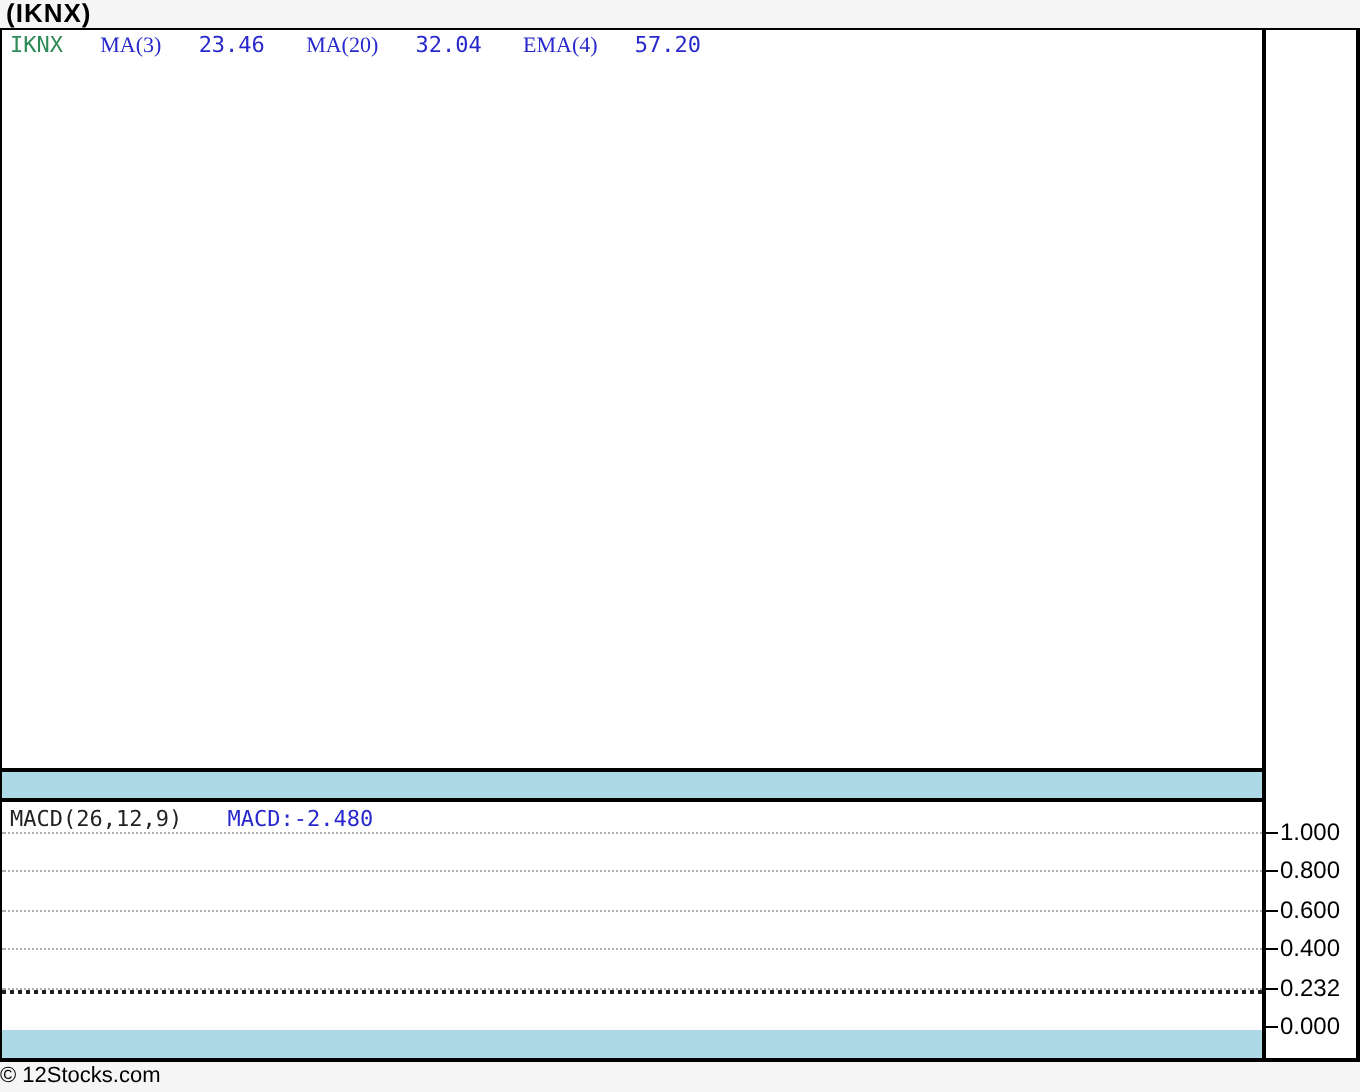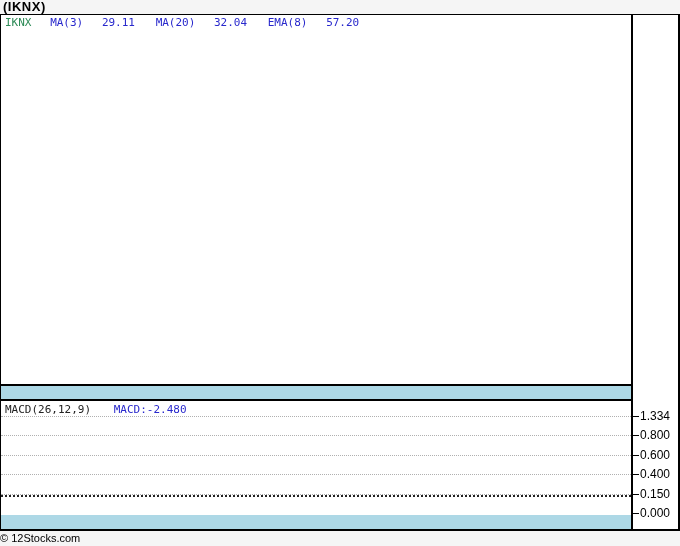--- a/index.html
+++ b/index.html
@@ -27,21 +27,21 @@
   .main-panel {
     position:absolute; left:0; top:0;
     width:630px; height:369px; background:#fff;
   }
   .legend {
     position:absolute; top:2px; left:4px;
     font-family:"DejaVu Sans Mono", monospace;
     font-size:11px; line-height:12px; white-space:nowrap;
   }
   .legend .sym { color:#2E8B57; margin-right:12px; }
-  .legend .ind { color:#2828CC; margin-right:12px; }
+  .legend .ind { color:#2828CC; margin-right:12px;font-family:Liberation Serif, serif; }
   .legend .val { color:#2828CC; margin-right:14px; }
   
   .band-mid {
     position:absolute; left:0; top:369px;
     width:630px; height:17px;
     background:#ADD8E6;
     border-top:2px solid #000;
     border-bottom:2px solid #000;
   }
   
@@ -99,24 +99,24 @@
 <div class="screen">
 
   <div class="page-title">(IKNX)</div>
 
   <div class="chart-box">
 
     <div class="main-panel">
       <div class="legend">
         <span class="sym">IKNX</span>
         <span class="ind">MA(3)</span>
-        <span class="val">29.11</span>
+        <span class="val">23.46</span>
         <span class="ind">MA(20)</span>
         <span class="val">32.04</span>
-        <span class="ind">EMA(8)</span>
+        <span class="ind">EMA(4)</span>
         <span class="val">57.20</span>
       </div>
     </div>
 
     <div class="band-mid"></div>
 
     <div class="macd-panel">
       <div class="macd-legend">
         <span class="lbl">MACD(26,12,9)</span>
         <span class="val">MACD:-2.480</span>
@@ -127,37 +127,37 @@
       <div class="gridline" style="top:73px"></div>
       <div class="gridline" style="top:93px"></div>
     </div>
 
     <div class="band-bottom"></div>
 
     <div class="v-sep"></div>
     <div class="axis-col">
       <div class="tick" style="top:394px">
         <span class="dash"></span>
-        <span>1.334</span>
+        <span>1.000</span>
       </div>
       <div class="tick" style="top:413px">
         <span class="dash"></span>
         <span>0.800</span>
       </div>
       <div class="tick" style="top:433px">
         <span class="dash"></span>
         <span>0.600</span>
       </div>
       <div class="tick" style="top:452px">
         <span class="dash"></span>
         <span>0.400</span>
       </div>
       <div class="tick" style="top:472px">
         <span class="dash"></span>
-        <span>0.150</span>
+        <span>0.232</span>
       </div>
       <div class="tick" style="top:491px">
         <span class="dash"></span>
         <span>0.000</span>
       </div>
     </div>
 
   </div>
 
   <div class="footer">© 12Stocks.com</div>

